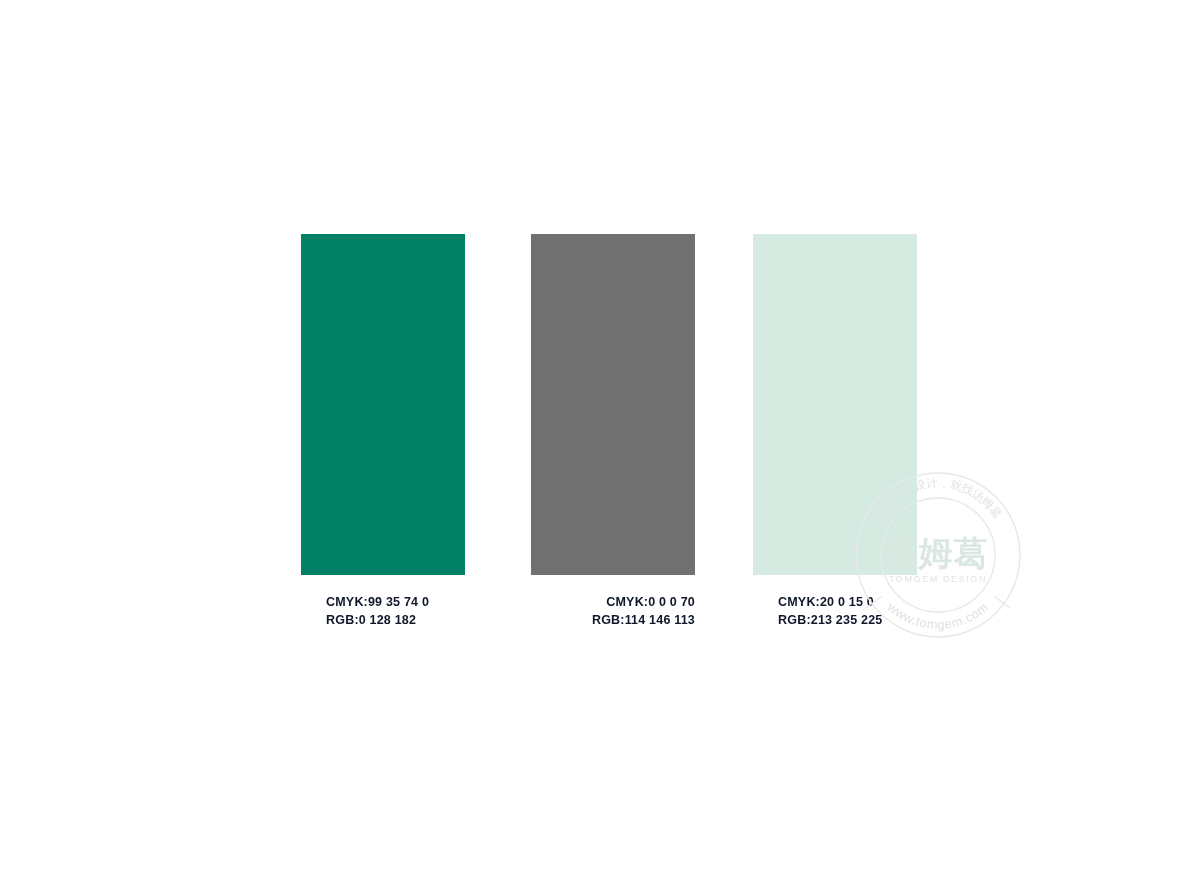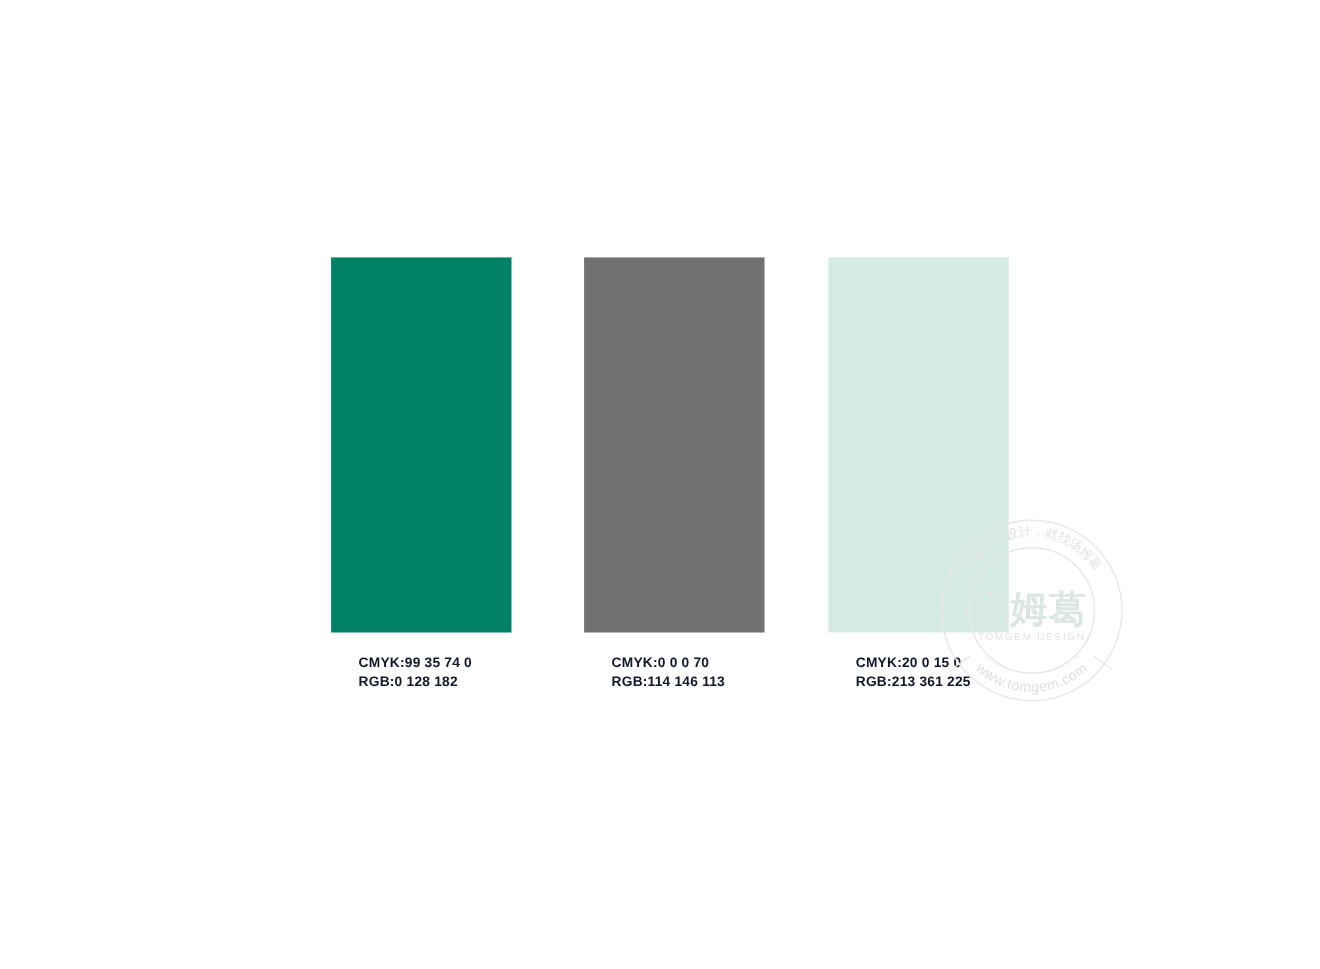--- a/index.html
+++ b/index.html
@@ -22,21 +22,21 @@
     left: 301px;
     top: 234px;
     width: 620px;
     height: 400px;
   }
   .swatch-group {
     position: absolute;
     top: 0;
   }
   .swatch-group.g0 { left: 0px; }
-  .swatch-group.g1 { left: 230px; }
+  .swatch-group.g1 { left: 230px; text-align: right; }
   .swatch-group.g2 { left: 452px; }
 
   .swatch-chip {
     width: 164px;
     height: 341px;
     display: block;
   }
   .swatch-labels {
     margin-top: 18px;
     padding-left: 25px;
@@ -124,21 +124,21 @@
       <div class="swatch-labels">
         <span class="lbl">CMYK:0 0 0 70</span>
         <span class="lbl">RGB:114 146 113</span>
       </div>
     </div>
 
     <div class="swatch-group g2">
       <div class="swatch-chip" style="background-color: rgb(213, 235, 225);"></div>
       <div class="swatch-labels">
         <span class="lbl">CMYK:20 0 15 0</span>
-        <span class="lbl">RGB:213 361 225</span>
+        <span class="lbl">RGB:213 235 225</span>
       </div>
     </div>
 
   </div>
 
   <div id="watermark">
     <svg viewBox="0 0 170 170" xmlns="http://www.w3.org/2000/svg">
       <defs>
         <path id="arcTop" d="M 85,85 m -68,0 a 68,68 0 0 1 136,0" fill="none"></path>
         <path id="arcBottom" d="M 85,85 m -74,0 a 74,74 0 0 0 148,0" fill="none"></path>

